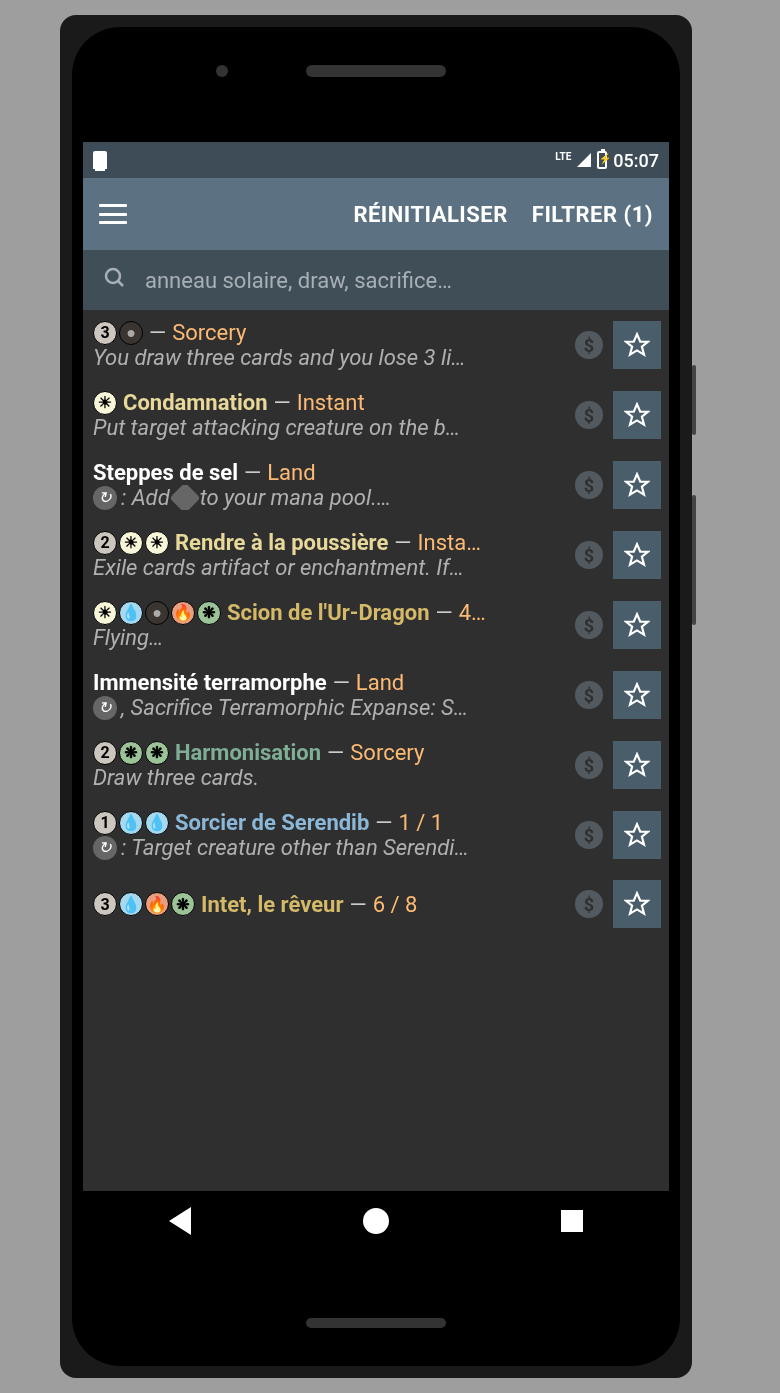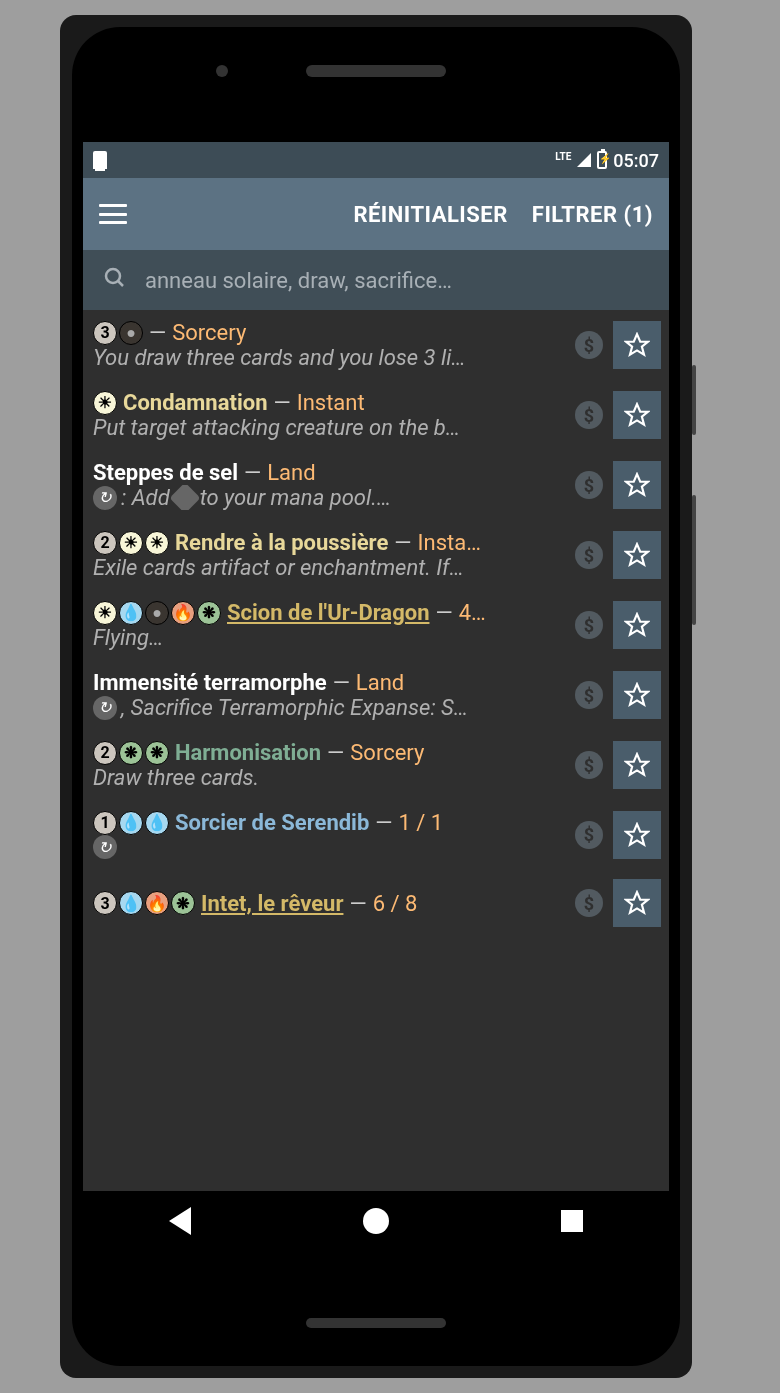--- a/index.html
+++ b/index.html
@@ -144,21 +144,21 @@
   }
   .mc-n { background: #ccc6be; color: #000; }
   .mc-w { background: #f8f6d8; color: #000; }
   .mc-u { background: #a6d8f0; color: #000; }
   .mc-b { background: #3a3530; color: #aaa; }
   .mc-r { background: #e89f7e; color: #000; }
   .mc-g { background: #9cc397; color: #000; }
   .card-name { font-weight: 700; }
   .nc-white { color: #e8d89a; }
   .nc-default { color: #fff; }
-  .nc-gold { color: #d4b968; text-decoration: underline; }
+  .nc-gold { color: #d4b968; }
   .nc-green { color: #7fae94; }
   .nc-blue { color: #8bb8d8; text-align: center; }
   .sep { color: #ccc; }
   .card-type { color: #fdba74; }
   .line2 {
     font-size: 22px;
     color: #b0b0b0;
     white-space: nowrap;
     overflow: hidden;
     text-overflow: ellipsis;
@@ -457,20 +457,21 @@
                   <span class="mc mc-n">1</span>
                   <span class="mc mc-u">💧</span>
                   <span class="mc mc-u">💧</span>
                 </span>
                 <span class="card-name nc-blue">Sorcier de Serendib</span>
                 <span class="sep"> — </span>
                 <span class="card-type">1 / 1</span>
               </div>
               <div class="line2">
                 <span class="tap-icon">↻</span>
+                <span>: Target creature other than Serendi…</span>
               </div>
             </div>
             <div class="row-actions">
               <div class="price-icon">$</div>
               <div class="fav-btn">
                 <svg viewBox="0 0 24 24" fill="none" stroke="#fff" stroke-width="2">
                   <polygon points="12,2 15,9 22,9 16.5,13.5 18.5,21 12,17 5.5,21 7.5,13.5 2,9 9,9"></polygon>
                 </svg>
               </div>
             </div>

